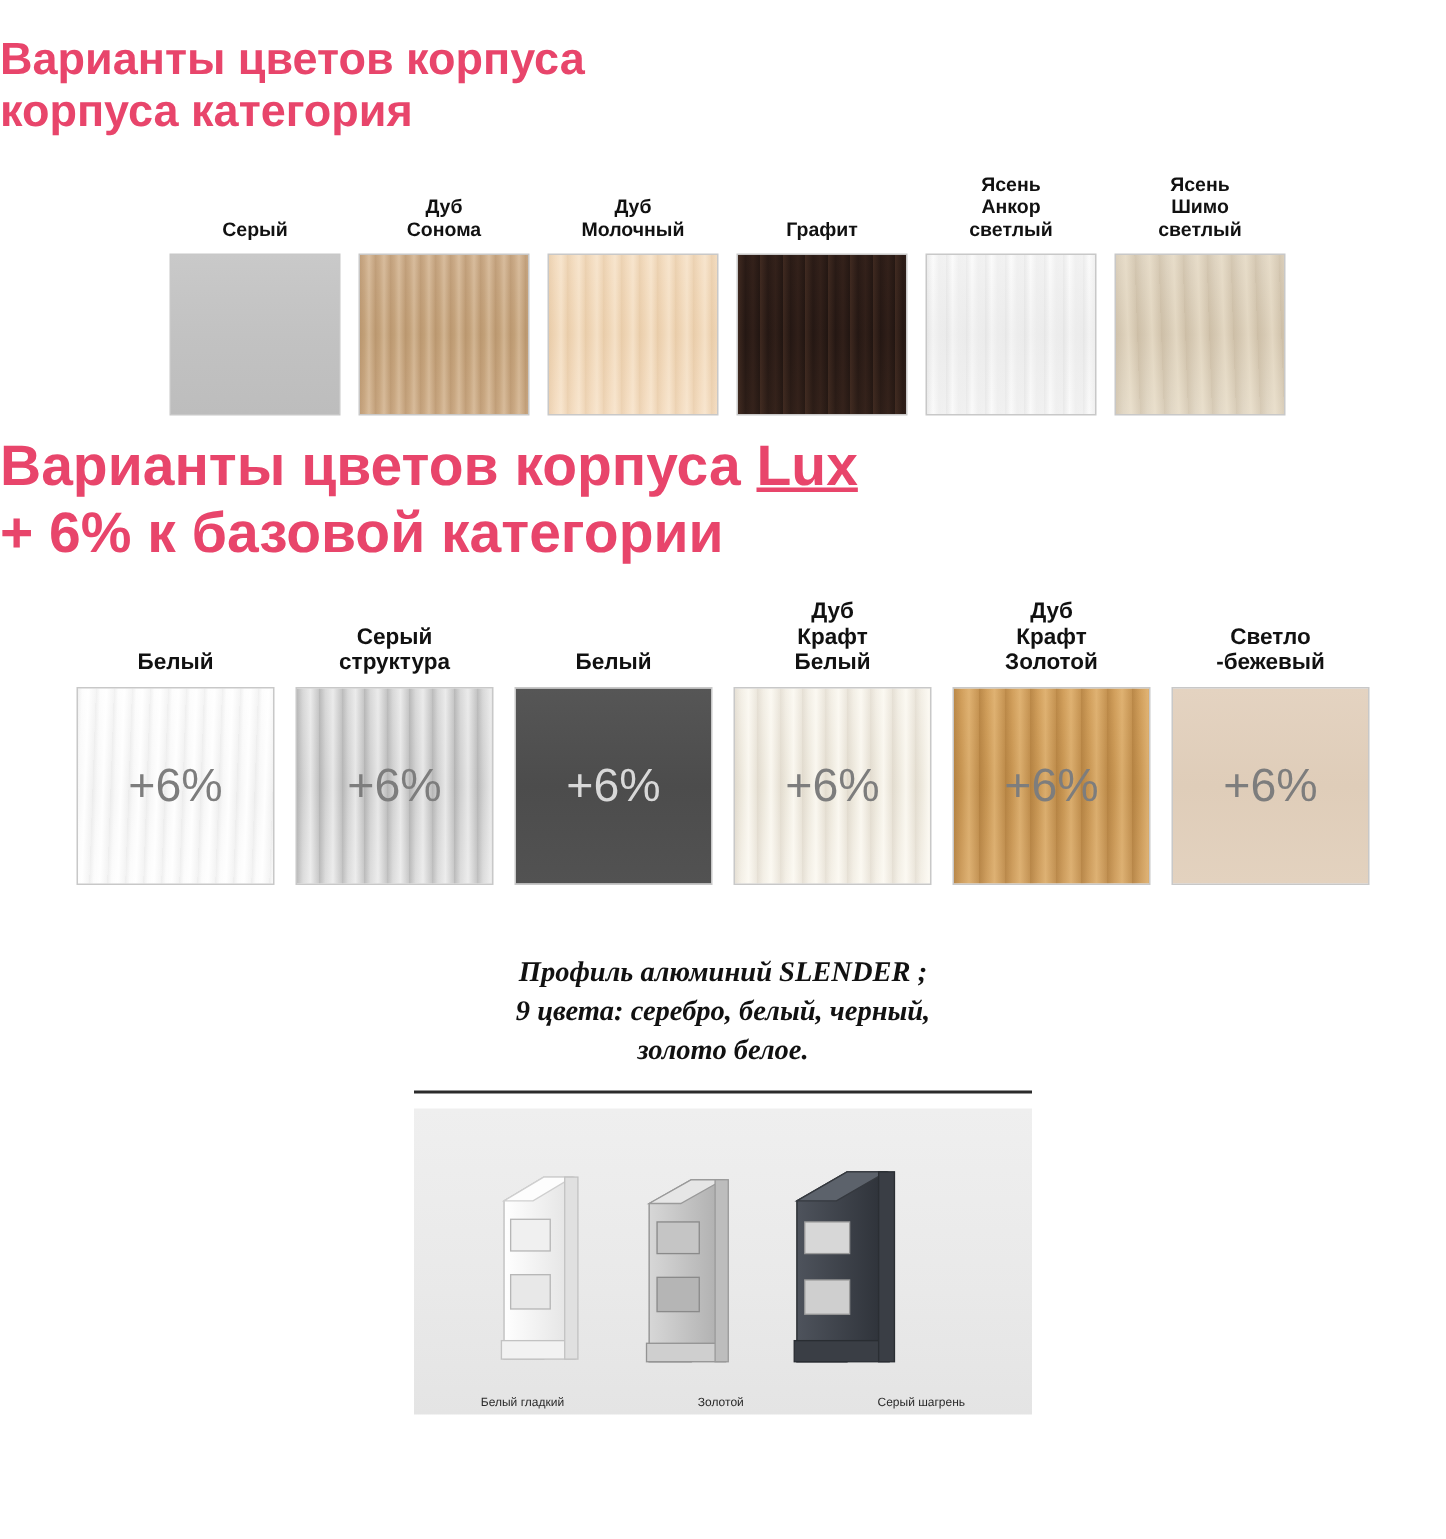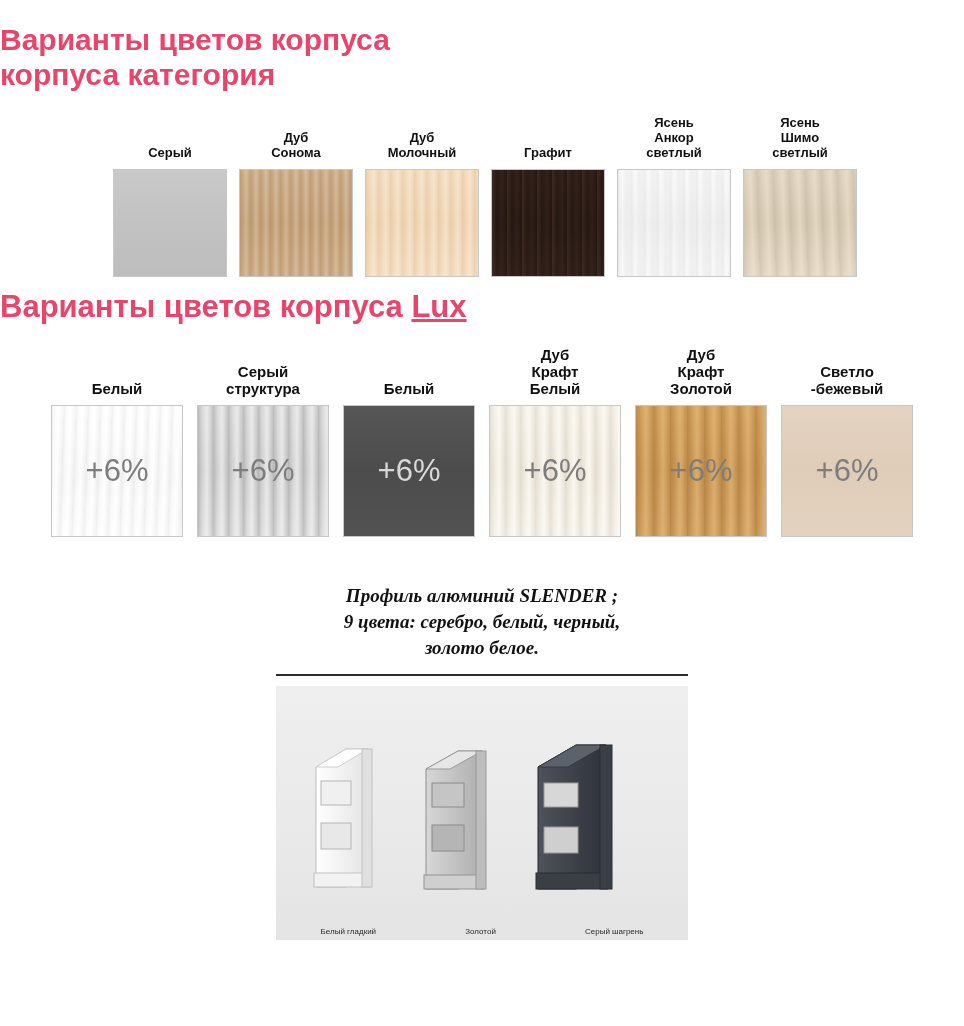--- a/index.html
+++ b/index.html
@@ -21,21 +21,21 @@
     text-align: left;
     color: #e8456b;
     font-weight: bold;
     line-height: 1.18;
   }
   .heading-1 {
     font-size: 30px;
     padding-top: 22px;
   }
   .heading-2 {
-    font-size: 31px;
+    font-size: 38px;
     padding-top: 12px;
   }
   .heading-2 .underline {
     text-decoration: underline;
   }
 
   
   .swatch-row {
     display: flex;
     justify-content: center;
@@ -182,21 +182,21 @@
   }
   .profile-rule {
     width: 412px;
     height: 2px;
     background: #2b2b2b;
     margin: 14px auto 0 auto;
   }
   .profile-figure {
     position: relative;
     width: 412px;
-    height: 254px;
+    height: 204px;
     margin: 10px auto 0 auto;
     background: linear-gradient(180deg,#efefef 0%,#e9e9e9 60%,#e4e4e4 100%);
   }
   .profile-svg { display:block; width:100%; height:100%; }
   .profile-names {
     position: absolute;
     bottom: 4px;
     left: 0; right: 0;
     display: flex;
     justify-content: space-around;
@@ -235,20 +235,21 @@
     <div class="swatch base tex-ankor"></div>
   </div>
   <div class="swatch-cell base">
     <div class="swatch-label">Ясень<br>Шимо<br>светлый</div>
     <div class="swatch base tex-shimo"></div>
   </div>
 </div>
 
 <div class="heading heading-2">
   <div><span>Варианты цветов корпуса </span><span class="underline">Lux</span></div>
+  <div>+ 6% к базовой категории</div>
 </div>
 
 <div class="swatch-row lux">
   <div class="swatch-cell lux">
     <div class="swatch-label">Белый</div>
     <div class="swatch lux tex-white">
       <span class="pct">+6%</span>
     </div>
   </div>
   <div class="swatch-cell lux">

